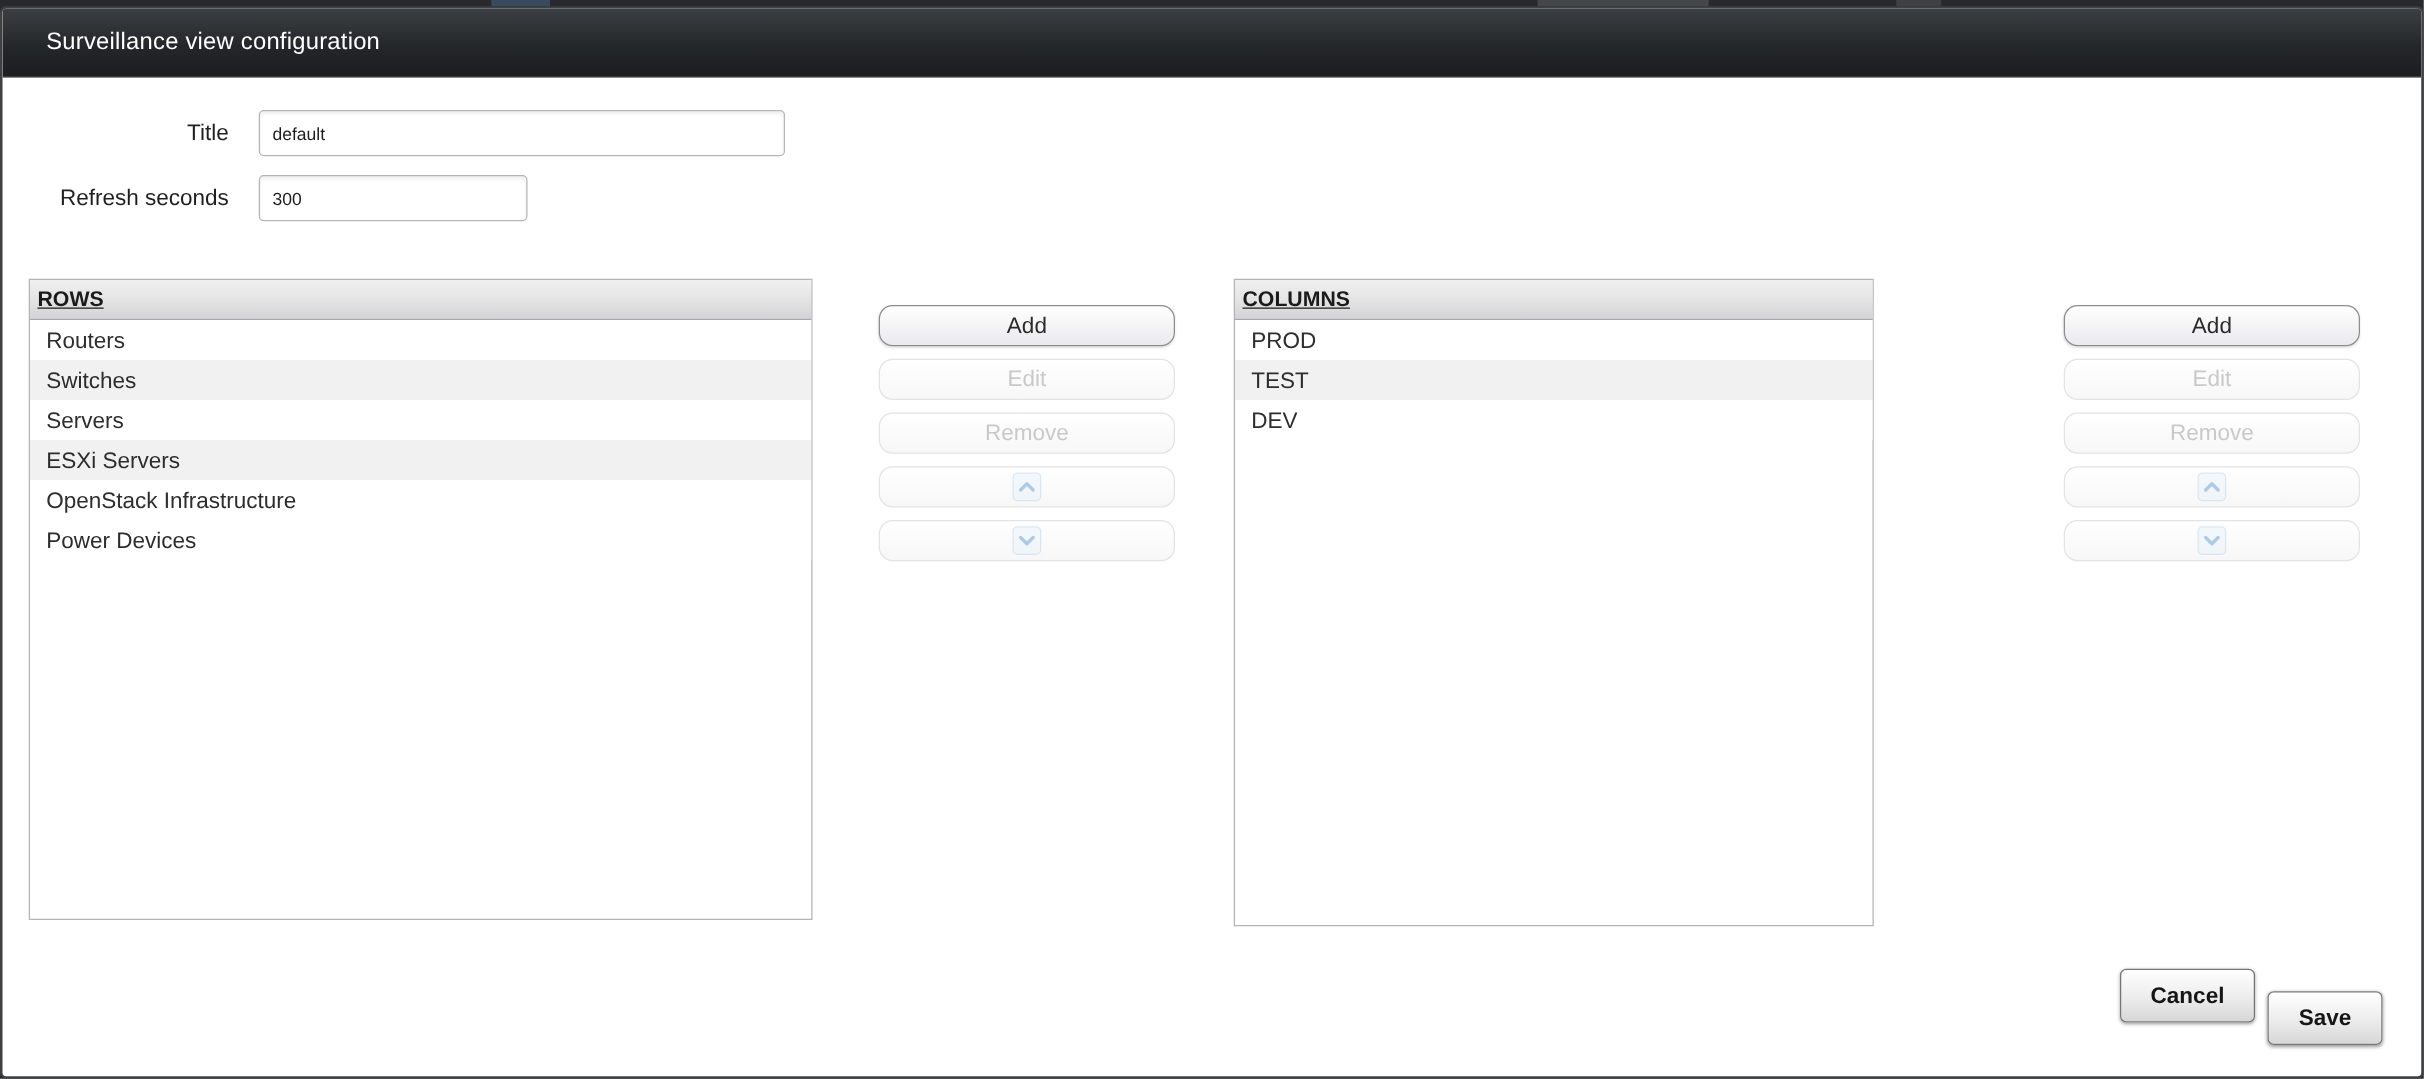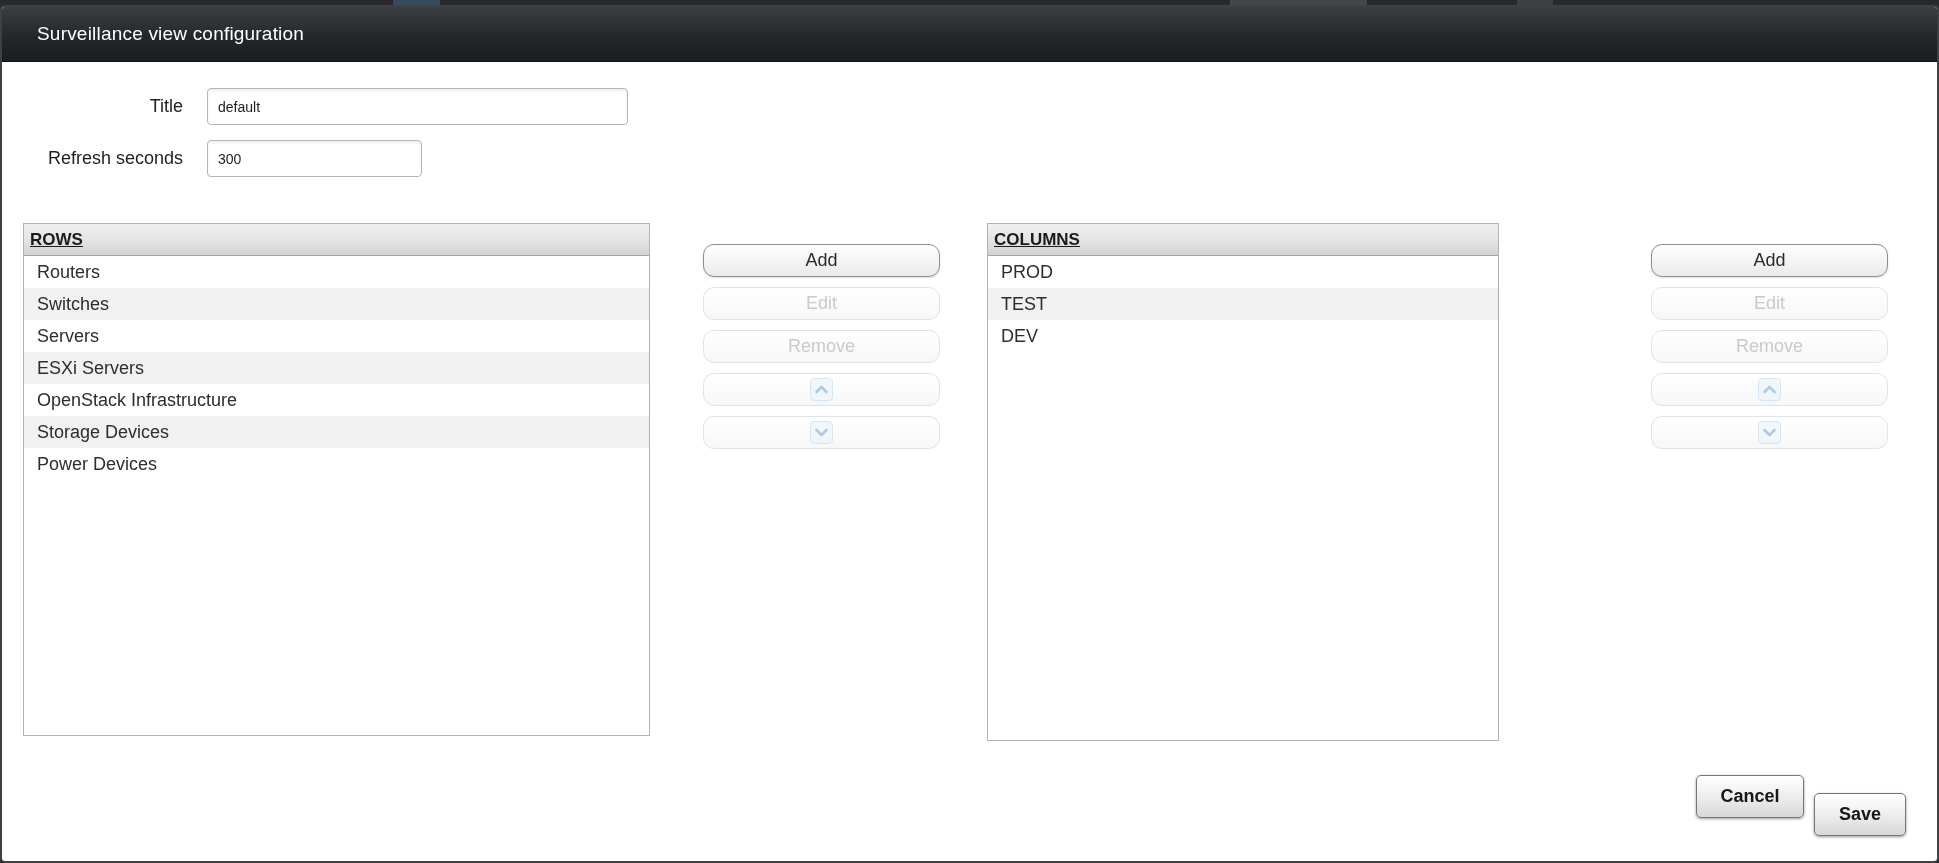--- a/index.html
+++ b/index.html
@@ -115,21 +115,20 @@
   <input class="text-input" style="left: 205px; top: 133px; width: 215px;" type="text" value="300">
 
   <div class="panel" style="left:21px;top:216px;width:627px;height:513px;">
     <div class="panel-header">ROWS</div>
     <div>
       <div class="list-row">Routers</div>
       <div class="list-row alt">Switches</div>
       <div class="list-row">Servers</div>
       <div class="list-row alt">ESXi Servers</div>
       <div class="list-row">OpenStack Infrastructure</div>
-      <div class="list-row alt">Storage Devices</div>
       <div class="list-row">Power Devices</div>
     </div>
   </div>
 
   <div class="btn enabled" style="left:701px;top:237px;">
       <span>Add</span>
     </div>
   <div class="btn disabled" style="left:701px;top:280px;">
       <span>Edit</span>
     </div>

